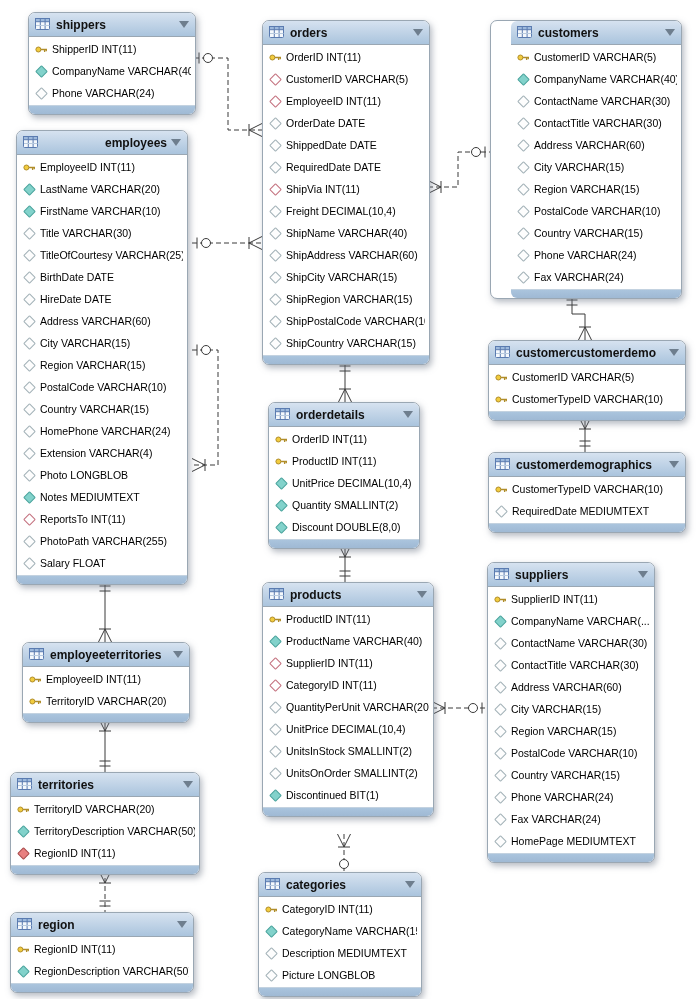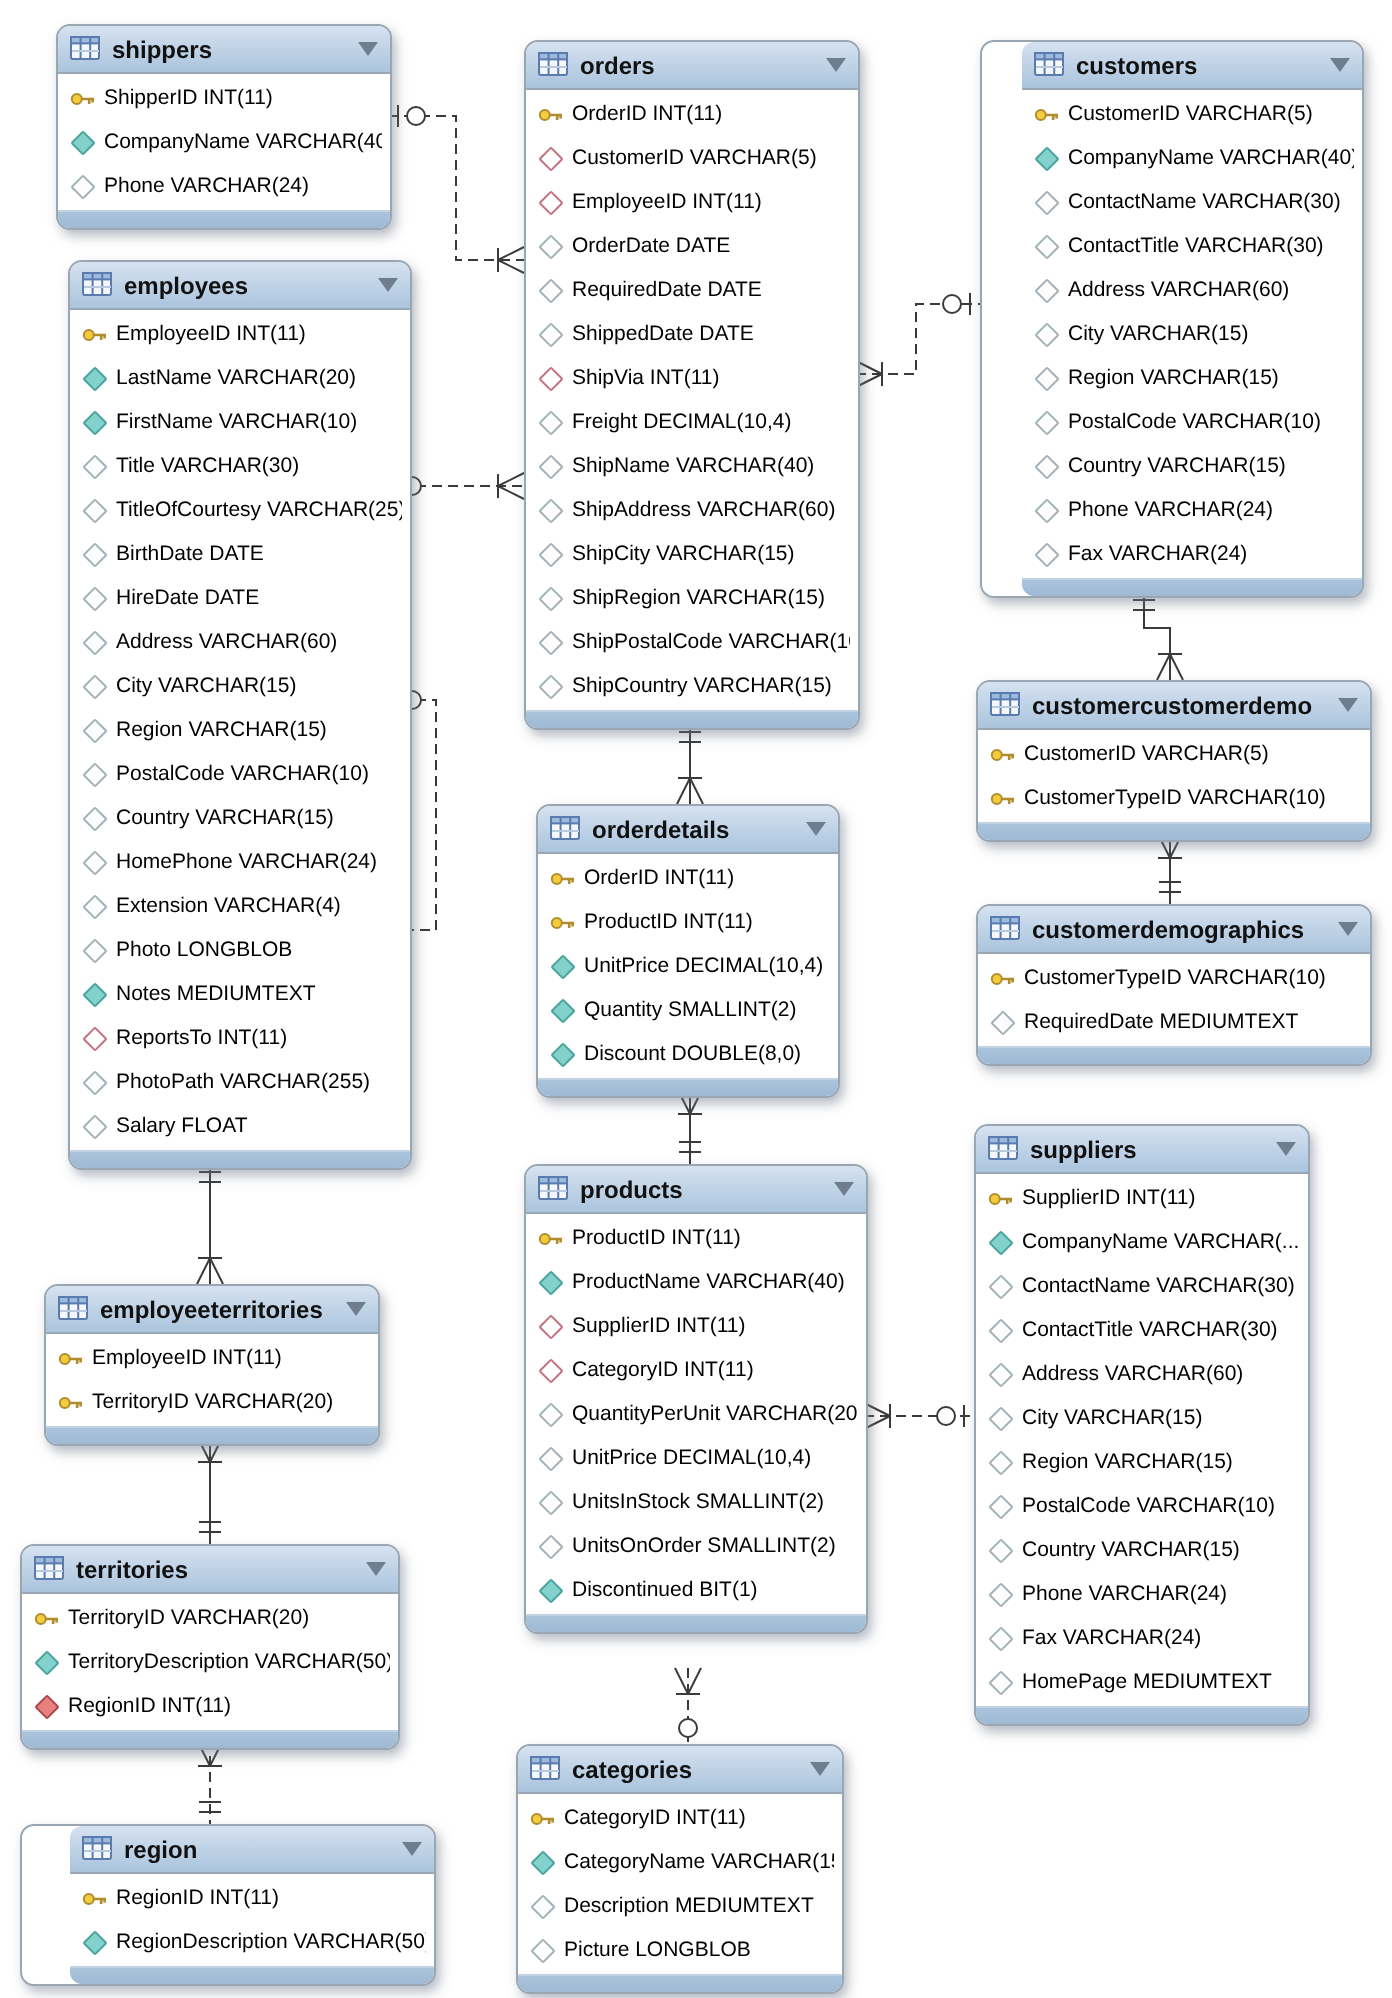--- a/index.html
+++ b/index.html
@@ -193,21 +193,21 @@
   </div>
           <div class="trow">
     <span class="cicon">
               <span class="diam f-nullable"></span>
             </span>
     <span class="clabel">Phone VARCHAR(24)</span>
   </div>
         </div>
     <div class="tfoot"></div>
   </div>
-      <div class="er-table" style="left: 34px; top: 130px; width: 170px;">
+      <div class="er-table" style="left: 16px; top: 130px; width: 170px; text-align: right;">
     <div class="thead">
       <span class="ticon">
         <svg width="16" height="13" viewBox="0 0 16 13">
           <rect x="0.5" y="0.5" width="14" height="11" rx="1" fill="#f4f8fc" stroke="#5a7bb0"></rect>
           <rect x="0.5" y="0.5" width="14" height="3.2" fill="#9db9dc" stroke="#5a7bb0"></rect>
           <line x1="5.3" y1="1" x2="5.3" y2="11.5" stroke="#5a7bb0" stroke-width="1"></line>
           <line x1="10.1" y1="1" x2="10.1" y2="11.5" stroke="#5a7bb0" stroke-width="1"></line>
           <line x1="1" y1="7.5" x2="14.5" y2="7.5" stroke="#b8cade" stroke-width="1"></line>
         </svg>
       </span>
@@ -374,30 +374,30 @@
           <div class="trow">
     <span class="cicon">
               <span class="diam f-nullable"></span>
             </span>
     <span class="clabel">OrderDate DATE</span>
   </div>
           <div class="trow">
     <span class="cicon">
               <span class="diam f-nullable"></span>
             </span>
+    <span class="clabel">ShippedDate DATE</span>
+  </div>
+          <div class="trow">
+    <span class="cicon">
+              <span class="diam f-nullable"></span>
+            </span>
     <span class="clabel">RequiredDate DATE</span>
   </div>
           <div class="trow">
     <span class="cicon">
-              <span class="diam f-nullable"></span>
-            </span>
-    <span class="clabel">ShippedDate DATE</span>
-  </div>
-          <div class="trow">
-    <span class="cicon">
               <span class="diam f-fk"></span>
             </span>
     <span class="clabel">ShipVia INT(11)</span>
   </div>
           <div class="trow">
     <span class="cicon">
               <span class="diam f-nullable"></span>
             </span>
     <span class="clabel">Freight DECIMAL(10,4)</span>
   </div>
@@ -886,21 +886,21 @@
   </div>
           <div class="trow">
     <span class="cicon">
               <span class="diam f-fk_required"></span>
             </span>
     <span class="clabel">RegionID INT(11)</span>
   </div>
         </div>
     <div class="tfoot"></div>
   </div>
-      <div class="er-table" style="left: 10px; top: 912px; width: 182px; padding-left: 24px;">
+      <div class="er-table" style="left: 10px; top: 912px; width: 182px;">
     <div class="thead">
       <span class="ticon">
         <svg width="16" height="13" viewBox="0 0 16 13">
           <rect x="0.5" y="0.5" width="14" height="11" rx="1" fill="#f4f8fc" stroke="#5a7bb0"></rect>
           <rect x="0.5" y="0.5" width="14" height="3.2" fill="#9db9dc" stroke="#5a7bb0"></rect>
           <line x1="5.3" y1="1" x2="5.3" y2="11.5" stroke="#5a7bb0" stroke-width="1"></line>
           <line x1="10.1" y1="1" x2="10.1" y2="11.5" stroke="#5a7bb0" stroke-width="1"></line>
           <line x1="1" y1="7.5" x2="14.5" y2="7.5" stroke="#b8cade" stroke-width="1"></line>
         </svg>
       </span>

